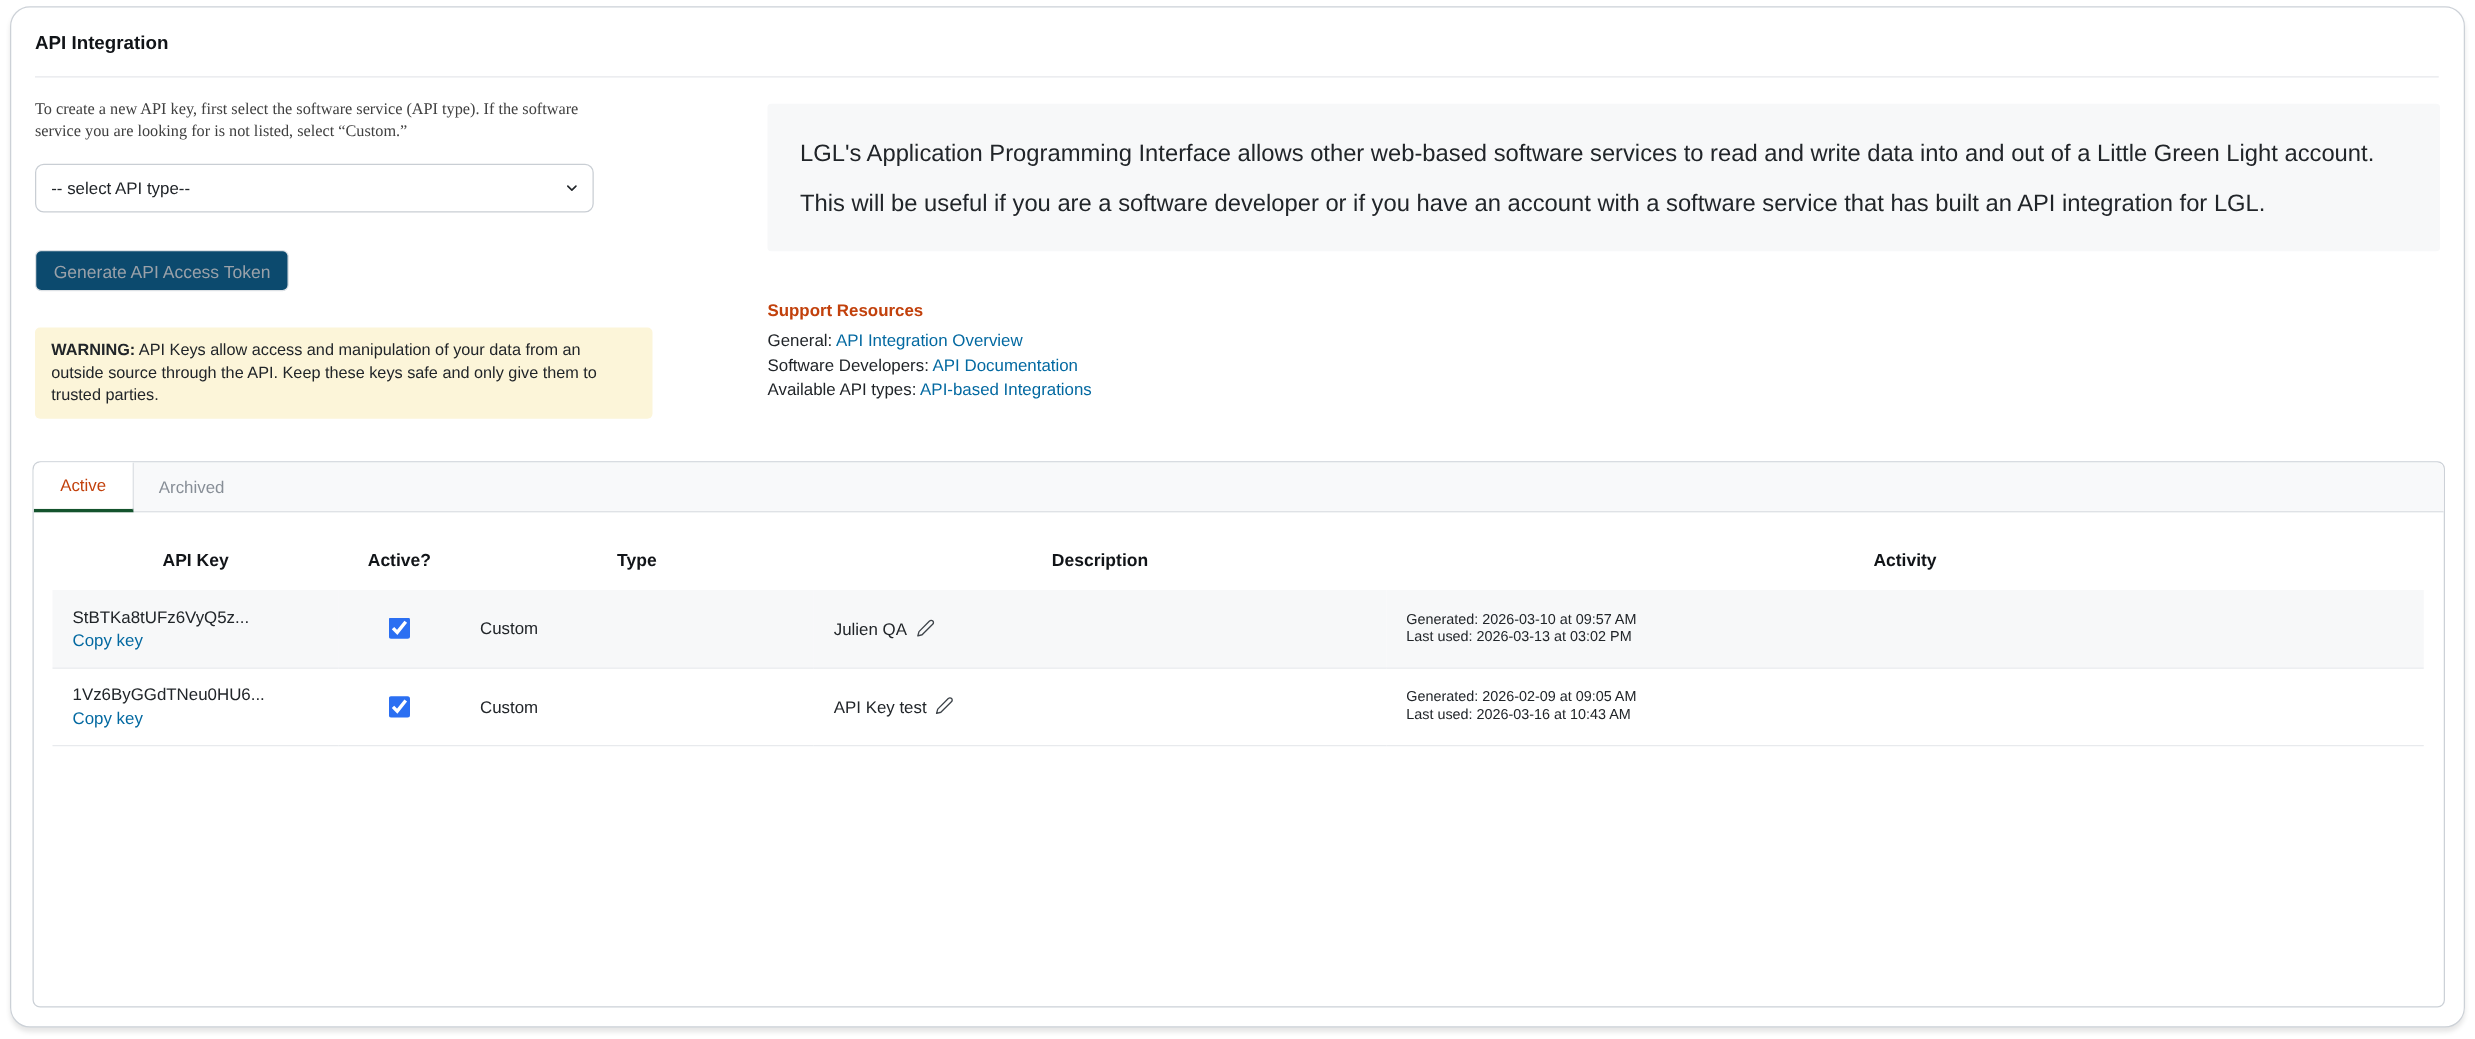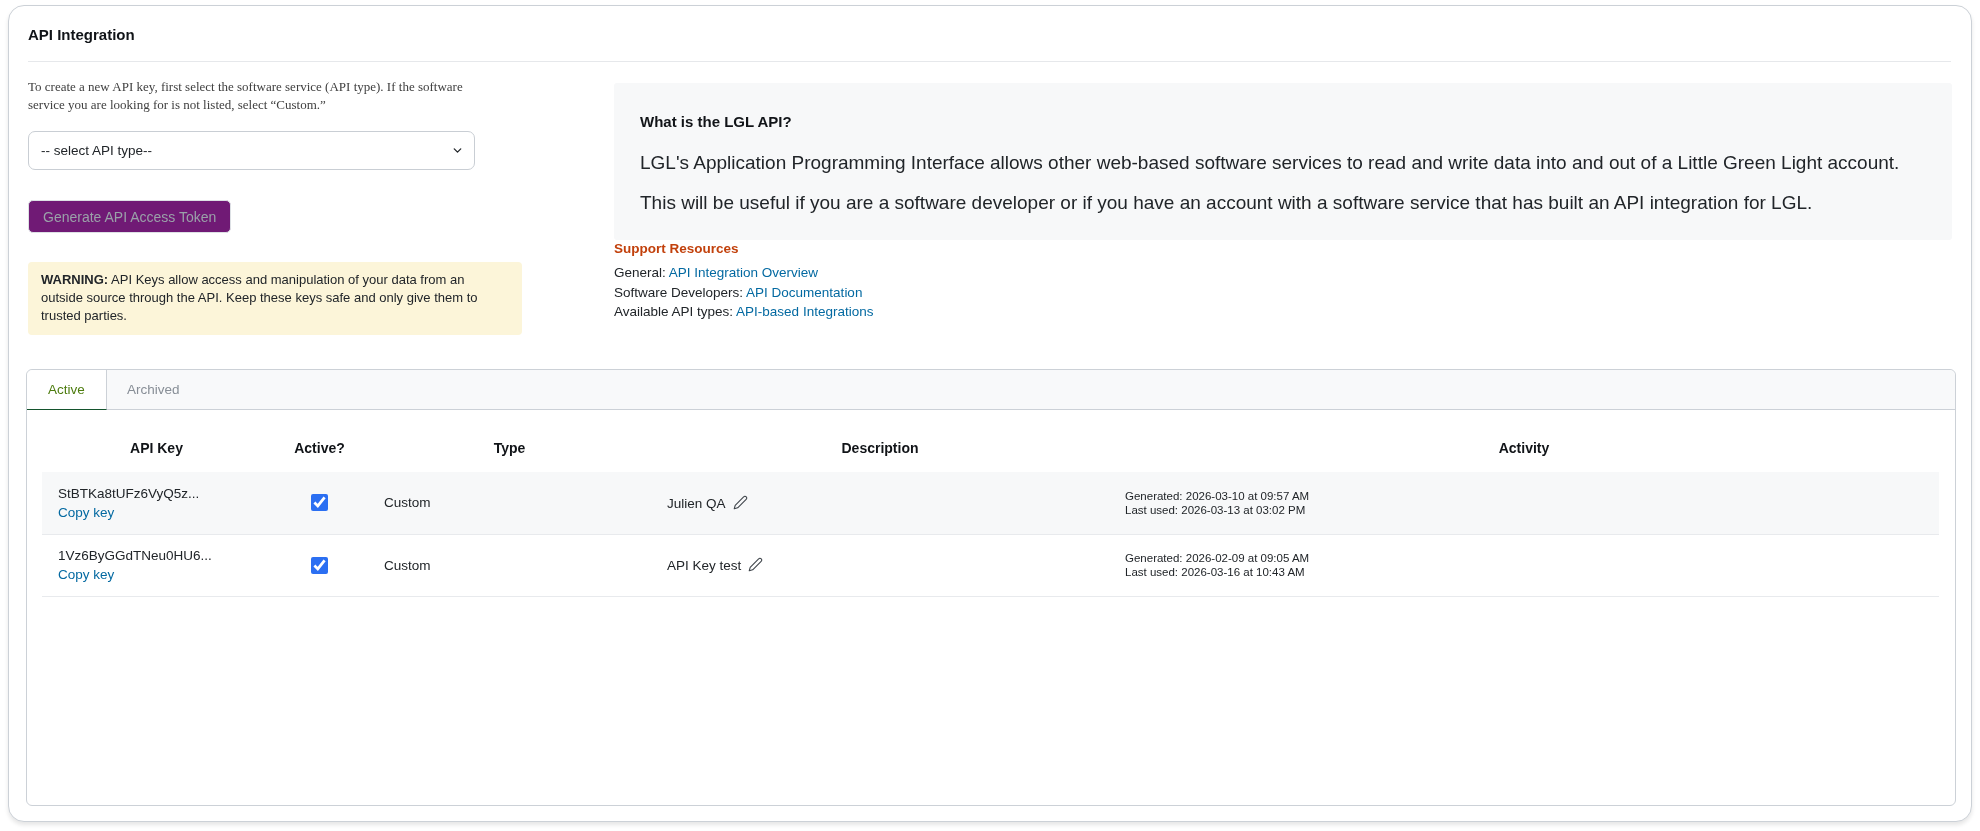--- a/index.html
+++ b/index.html
@@ -41,21 +41,21 @@
     padding: 0 30px 0 12px;
     font-family: Liberation Sans, sans-serif;
     font-size: 13.5px; color: #212529;
   }
   .select-chevron {
     position: absolute; right: 11px; top: 13px; pointer-events: none;
   }
   .generate-btn {
     position: absolute; left: 19px; top: 194px; height: 33px;
     padding: 0 14px;
-    background: #701a75;
+    background: #0c4a6e;
     border: 1px solid #dde1e5;
     border-radius: 5px;
     font-family: "Liberation Sans", sans-serif;
     font-size: 14px; color: #9aa1a9;
   }
   .warning {
     position: absolute; left: 19px; top: 256px; width: 494px;
     background: #fcf5d9;
     border-radius: 4px;
     padding: 9px 13px;
@@ -88,26 +88,26 @@
     border-radius: 6px 6px 0 0;
     display: flex;
   }
   .tab {
     display: flex; align-items: center; justify-content: center;
     font-size: 13.5px; color: #878e96; cursor: pointer;
     padding: 0 20px;
   }
   .tab.active {
     background: #ffffff;
-    color: #4d7c0f;
+    color: #c2410c;
     border-right: 1px solid #ccd1d7;
     border-radius: 6px 0 0 0;
     width: 80px; padding: 0;
     margin-bottom: -1px;
-    border-bottom: 1px solid #14532d;
+    border-bottom: 3px solid #14532d;
   }
   table.keys {
     margin: 0 18px 0 15px;
     width: 1897px;
     border-collapse: collapse;
     table-layout: fixed;
   }
   table.keys col.c1 { width: 229px; }
   table.keys col.c2 { width: 97px; }
   table.keys col.c3 { width: 283px; }
@@ -149,21 +149,20 @@
     <svg class="select-chevron" width="13" height="13" viewBox="0 0 24 24" fill="none" stroke="#212529" stroke-width="2.4" stroke-linecap="round" stroke-linejoin="round">
         <polyline points="6 9 12 15 18 9"></polyline>
       </svg>
   </div>
 
   <button class="generate-btn" disabled="">Generate API Access Token</button>
 
   <div class="warning"><strong>WARNING:</strong><span> API Keys allow access and manipulation of your data from an outside source through the API. Keep these keys safe and only give them to trusted parties.</span></div>
 
   <div class="info-box">
-    <h2>What is the LGL API?</h2>
     <p>LGL's Application Programming Interface allows other web-based software services to read and write data into and out of a Little Green Light account.</p>
     <p>This will be useful if you are a software developer or if you have an account with a software service that has built an API integration for LGL.</p>
   </div>
 
   <div class="support">
     <h3>Support Resources</h3>
     <div class="support-line"><span>General: </span><a href="#">API Integration Overview</a></div>
     <div class="support-line"><span>Software Developers: </span><a href="#">API Documentation</a></div>
     <div class="support-line"><span>Available API types: </span><a href="#">API-based Integrations</a></div>
   </div>

